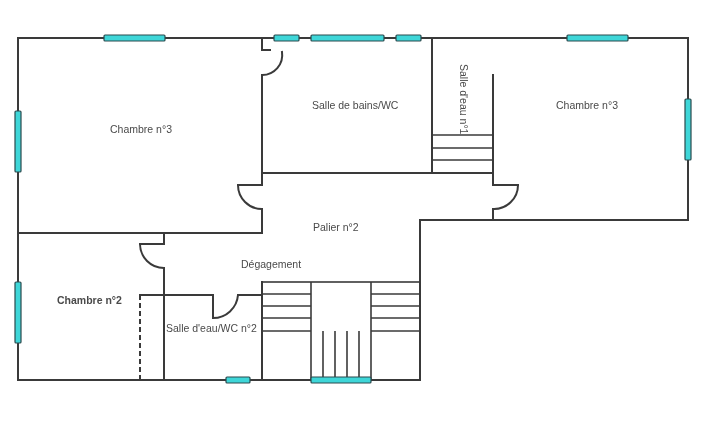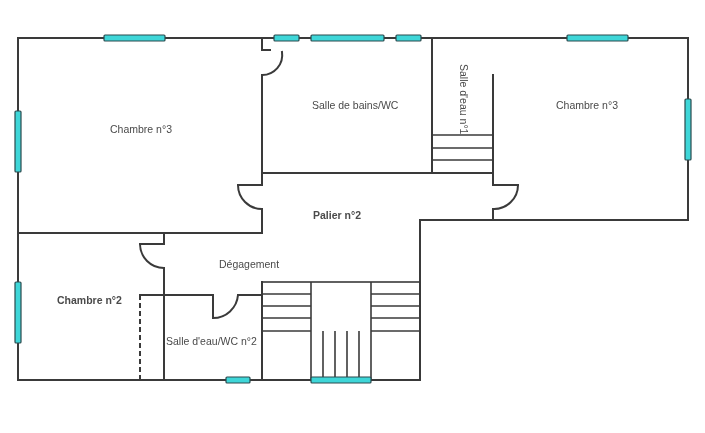--- a/index.html
+++ b/index.html
@@ -94,16 +94,16 @@
     <rect class="win" x="15" y="282" width="6" height="61" rx="1"></rect>
     <rect class="win" x="226" y="377" width="24" height="6" rx="1"></rect>
     <rect class="win" x="311" y="377" width="60" height="6" rx="1"></rect>
   </g>
 </svg>
 
 <div class="lbl" style="left:93px; top:123px;margin-left:17px;">Chambre n°3</div>
 <div class="lbl" style="left:312px; top:99px;">Salle de bains/WC</div>
 <div class="lbl vert" style="left:470px; top:64px;">Salle d'eau n°1</div>
 <div class="lbl" style="left:556px; top:99px;">Chambre n°3</div>
-<div class="lbl" style="left:313px; top:209px;font-weight:bold;">Palier n°2</div>
-<div class="lbl" style="left:171px; top:258px;padding-left:48px;">Dégagement</div>
+<div class="lbl" style="left:313px; top:221px;">Palier n°2</div>
+<div class="lbl" style="left:193px; top:258px;padding-left:48px;">Dégagement</div>
 <div class="lbl" style="left:57px; top:294px;font-weight:bold;">Chambre n°2</div>
-<div class="lbl" style="left:166px; top:335px;text-align:center;">Salle d'eau/WC n°2</div>
+<div class="lbl" style="left:166px; top:322px;text-align:center;">Salle d'eau/WC n°2</div>
 
 </body></html>

